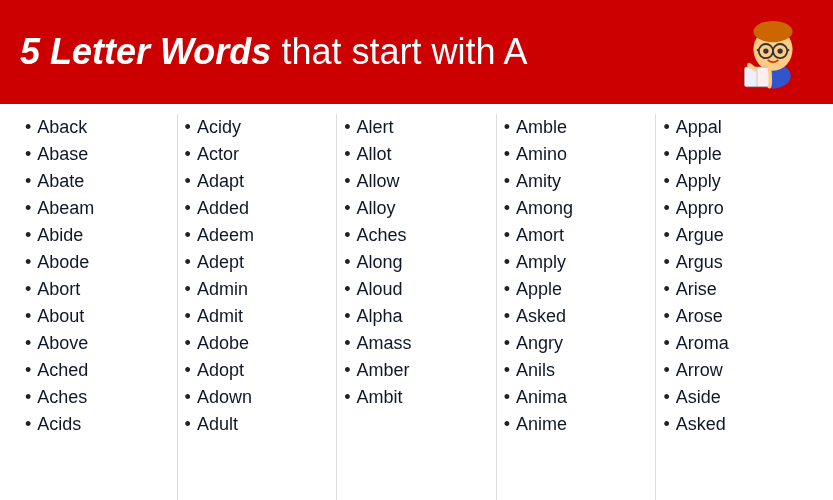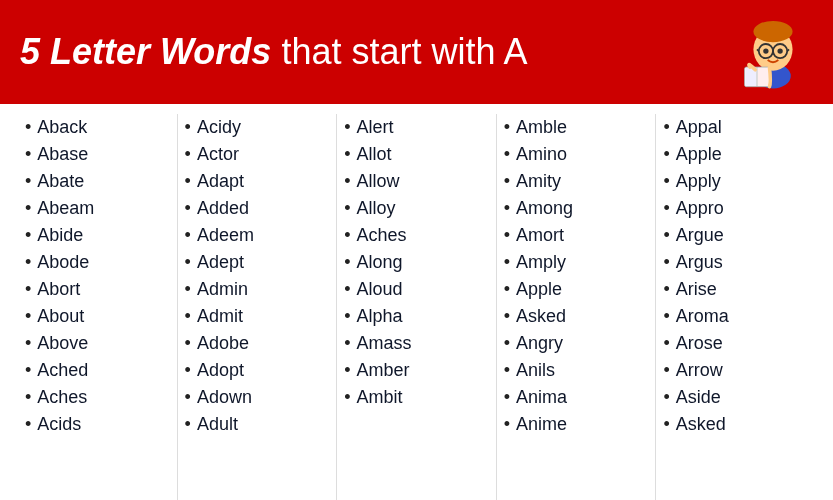--- a/index.html
+++ b/index.html
@@ -203,20 +203,20 @@
     <div class="divider"></div>
     <div class="column">
       <ul class="word-list">
         <li>Appal</li>
         <li>Apple</li>
         <li>Apply</li>
         <li>Appro</li>
         <li>Argue</li>
         <li>Argus</li>
         <li>Arise</li>
+        <li>Arose</li>
         <li>Aroma</li>
-        <li>Arose</li>
         <li>Arrow</li>
         <li>Aside</li>
         <li>Asked</li>
       </ul>
     </div>
   </div>
 
 </body></html>

